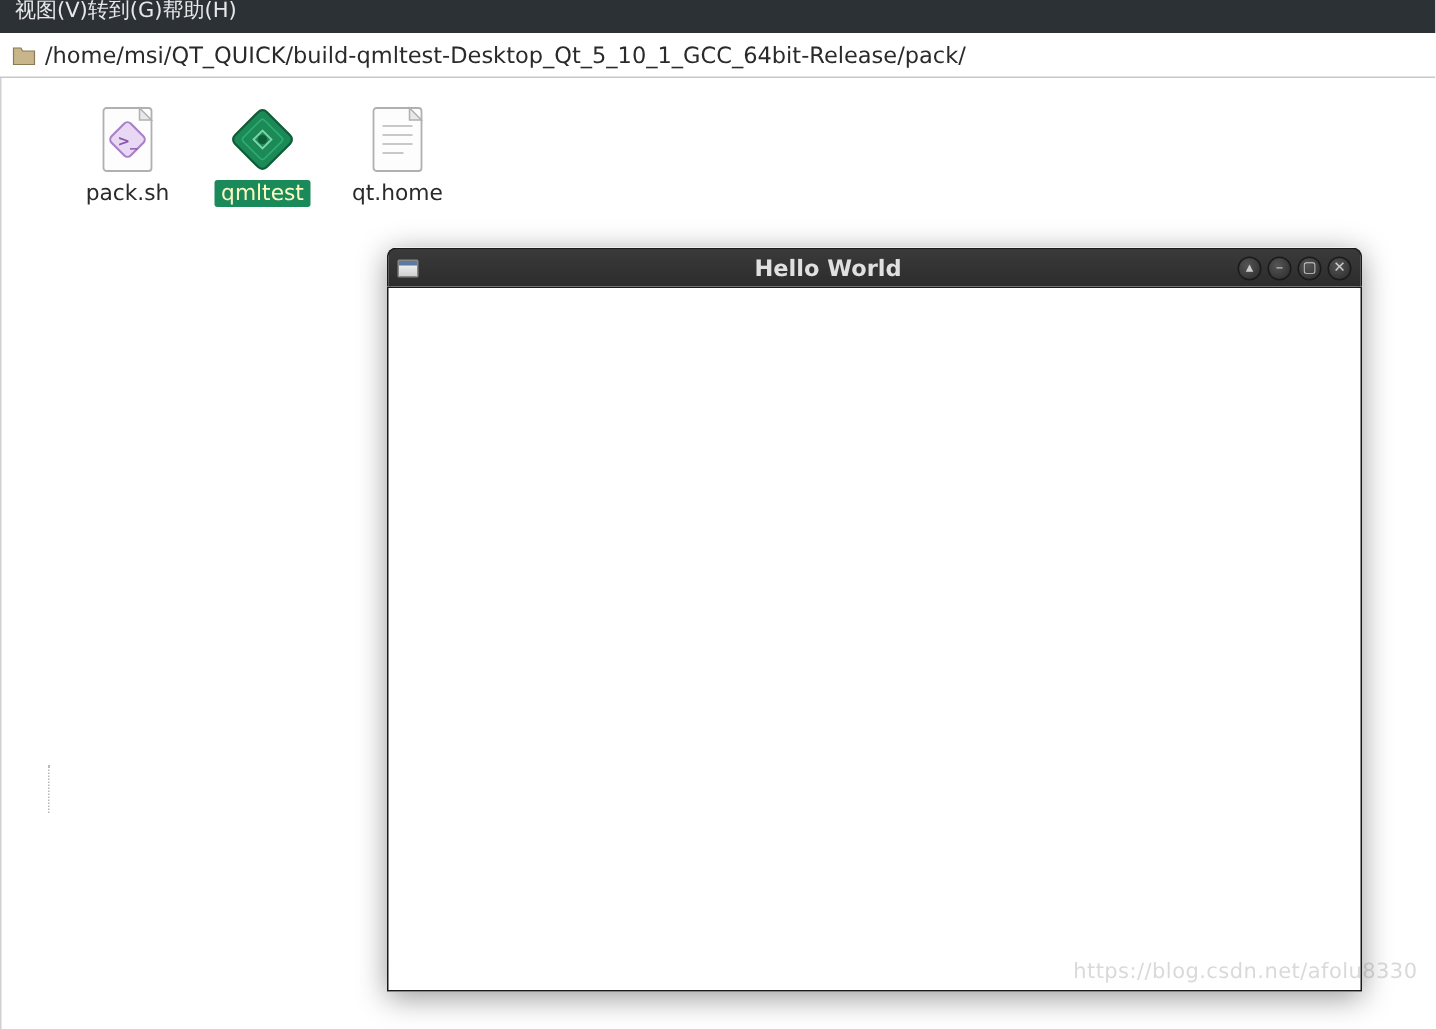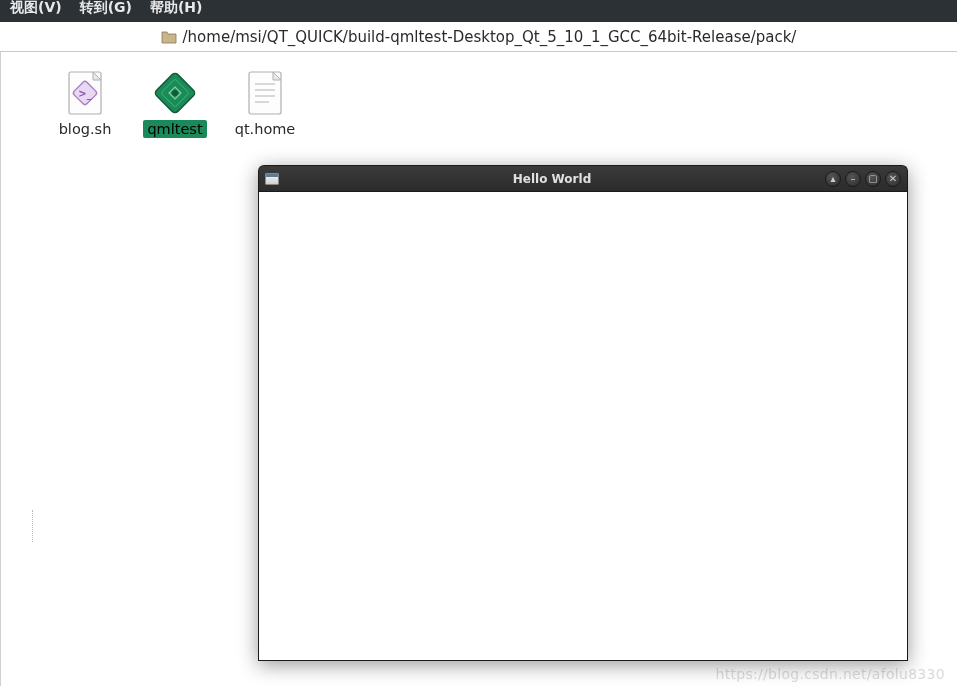--- a/index.html
+++ b/index.html
@@ -12,39 +12,37 @@
       position: relative;
     }
 
     
     .menubar {
       background: #2c3136;
       height: 22px;
       display: flex;
       align-items: flex-start;
       padding: 0 10px;
-      gap: 18px;
       color: #e8e8e8;
       font-size: 14px;
-      font-weight: bold;
+      font-weight: normal;
     }
     .menu-item { cursor: default; line-height: 14px; }
 
     
     .pathbar {
       height: 30px;
       background: #ffffff;
       border-bottom: 1px solid #c8c8c8;
       display: flex;
       align-items: center;
       padding: 0 8px;
       gap: 6px;
       font-size: 15px;
       color: #2a2a2a;
-      justify-content: center;
     }
     .pathbar .folder-small {
       width: 16px; height: 14px;
       position: relative;
     }
     .pathbar .folder-small svg { display: block; }
 
     
     .content {
       padding: 20px 50px;
@@ -72,21 +70,21 @@
     .file-label {
       font-size: 14.5px;
       color: #2a2a2a;
       text-align: center;
       padding: 1px 4px;
       border-radius: 2px;
       white-space: nowrap;
     }
     .file-item.selected .file-label {
       background: #1a8a5a;
-      color: #000000;
+      color: #fef9c3;
     }
 
     
     .app-window {
       position: absolute;
       left: 258px;
       top: 165px;
       width: 650px;
       height: 496px;
       box-shadow: 0 4px 20px rgba(0,0,0,0.4);
@@ -115,21 +113,21 @@
       content: "";
       position: absolute;
       left: 0; right: 0; top: 0;
       height: 3px;
       background: #5a7aa0;
     }
     .titlebar .title {
       flex: 1;
       text-align: center;
       color: #e0e0e0;
-      font-size: 12px;
+      font-size: 15px;
       font-weight: bold;
     }
     .titlebar .controls {
       display: flex;
       gap: 4px;
     }
     .titlebar .ctrl {
       width: 16px; height: 16px;
       border-radius: 50%;
       background: radial-gradient(circle at 40% 35%, #555, #2a2a2a);
@@ -143,21 +141,21 @@
     .app-body {
       background: #ffffff;
       border: 1px solid #1a1a1a;
       height: calc(100% - 26px);
     }
 
     
     .watermark {
       position: absolute;
       right: 12px;
-      bottom: 4px;
+      bottom: 30px;
       color: rgba(120,120,120,0.28);
       font-size: 14px;
       letter-spacing: 0.3px;
       pointer-events: none;
     }
 
     
     .left-edge {
       position: absolute;
       left: 0; top: 52px; bottom: 0;
@@ -202,21 +200,21 @@
       <div class="file-icon">
         <svg class="script-svg" viewBox="0 0 40 46">    
           <rect x="4" y="2" width="32" height="42" rx="2" fill="#fdfdfd" stroke="#b0b0b0" stroke-width="1.2"></rect>    
           <path d="M28 2 L36 10 L28 10 Z" fill="#e8e8e8" stroke="#b0b0b0" stroke-width="1"></path>    
           <g transform="translate(20,23) rotate(45)">      
             <rect x="-9" y="-9" width="18" height="18" rx="3" fill="#e8d8f4" stroke="#a87fc8" stroke-width="1.4"></rect>    
           </g>    
           <text x="20" y="27" font-size="10" text-anchor="middle" fill="#8855aa" font-weight="bold">&gt;_</text>  
         </svg>
       </div>
-      <div class="file-label">blog.sh</div>
+      <div class="file-label">pack.sh</div>
     </div>
     <div class="file-item selected wide">
       <div class="file-icon">
         <svg class="exec-svg" viewBox="0 0 44 44">    
           <g transform="translate(22,22) rotate(45)">      
             <rect x="-15" y="-15" width="30" height="30" rx="4" fill="#1b8a57" stroke="#0e5c38" stroke-width="1.5"></rect>      
             <rect x="-10" y="-10" width="20" height="20" rx="2" fill="none" stroke="#2fae73" stroke-width="1"></rect>    
           </g>    
           <circle cx="22" cy="22" r="3" fill="#0e5c38"></circle>    
           <path d="M16 22 L22 16 L28 22 L22 28 Z" fill="none" stroke="#7fd4a8" stroke-width="1.2"></path>  

